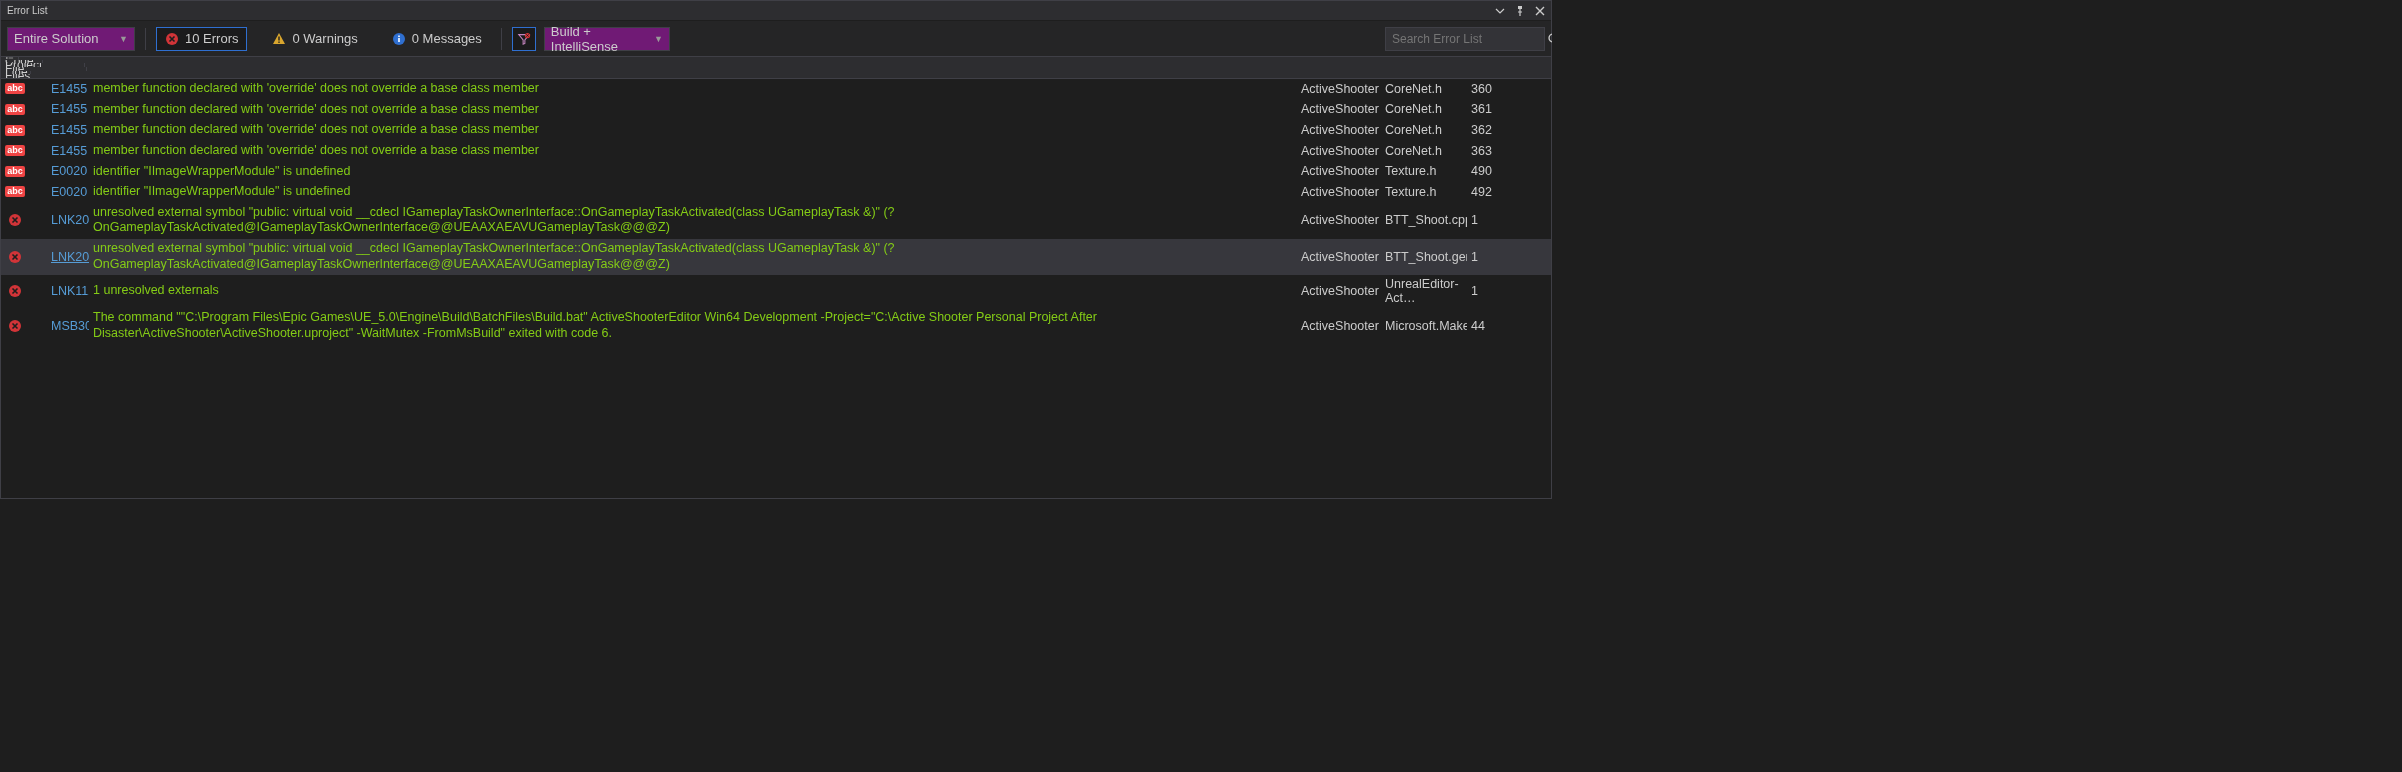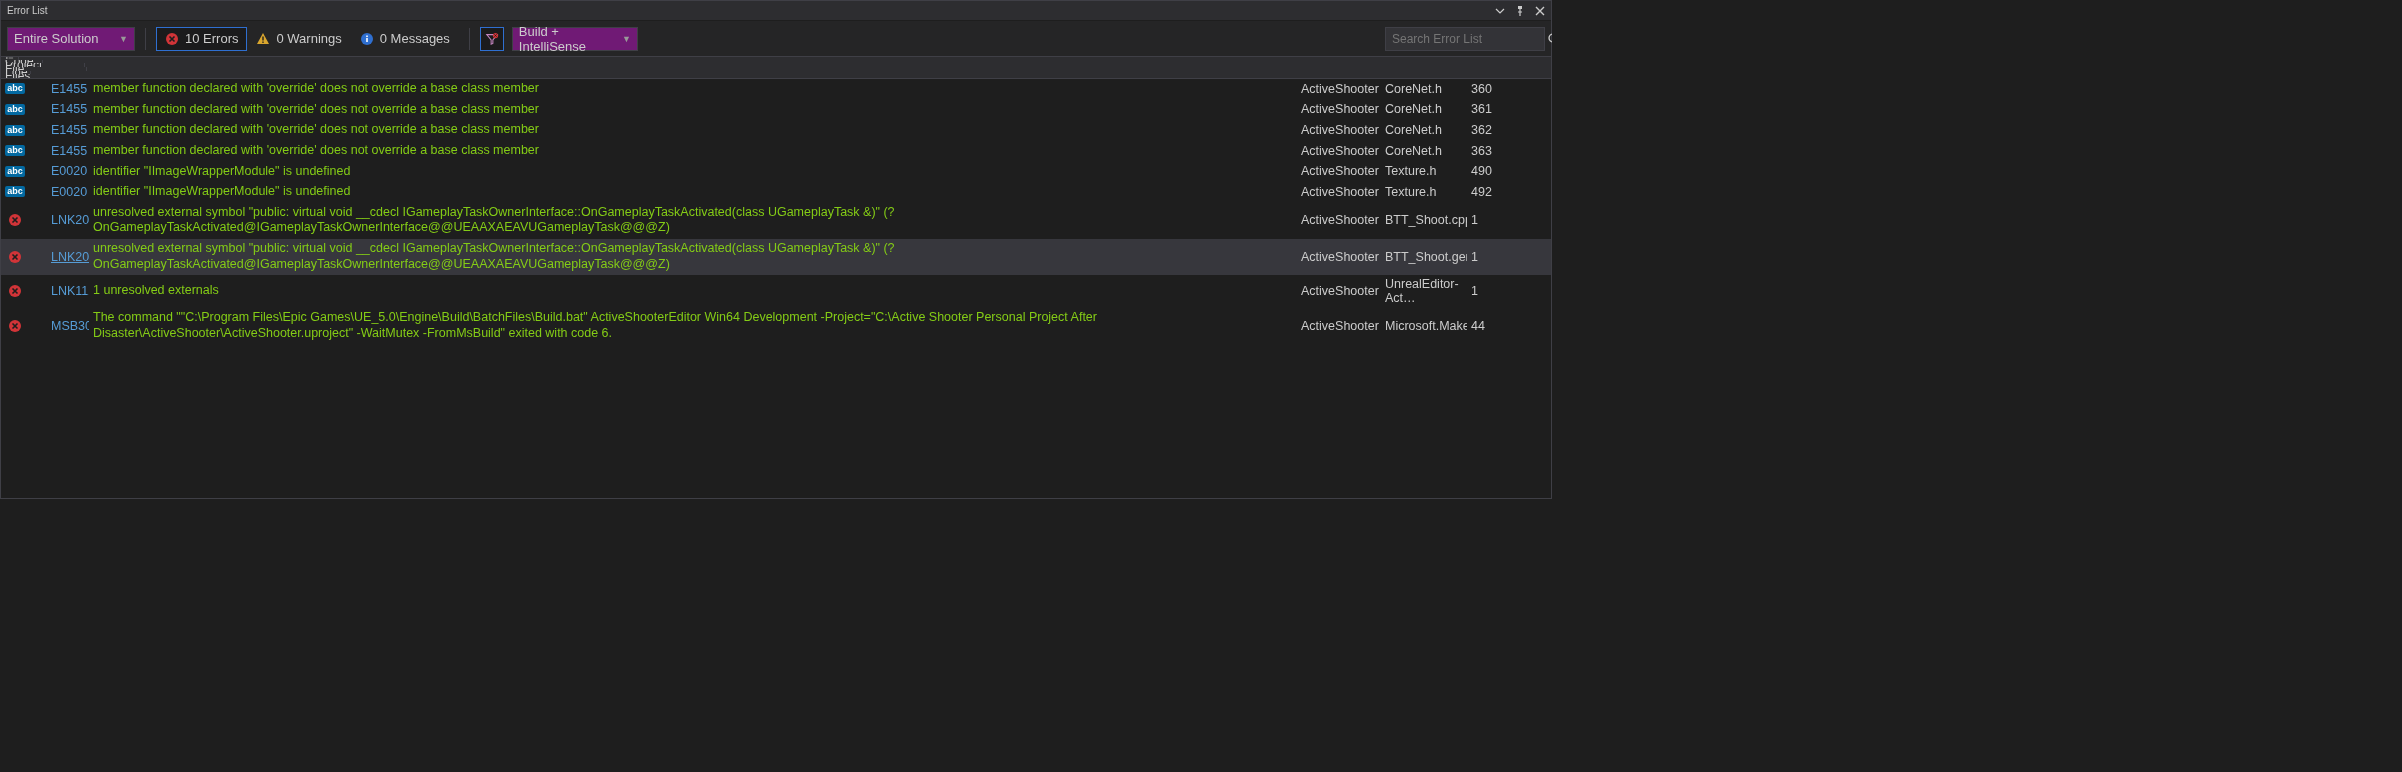--- a/index.html
+++ b/index.html
@@ -60,21 +60,21 @@
     padding: 2px 6px;
     height: 24px;
     color: #cccccc;
     cursor: pointer;
   }
   .scope-dropdown { width: 128px; }
   .source-dropdown { width: 126px; }
   .chev { font-size: 9px; color: #999; margin-left: 6px; }
   .filter-group {
     display: flex;
-    gap: 0;
+    gap: 16px;
     align-items: center;
   }
   .filter-btn {
     display: flex;
     align-items: center;
     gap: 6px;
     padding: 2px 8px;
     height: 24px;
     color: #cccccc;
     cursor: pointer;
@@ -145,21 +145,21 @@
     font-size:12.5px;
   }
   .cell.code { color:#569cd6; white-space:nowrap; }
   .cell.code.underline { text-decoration:underline; }
   .cell.desc { color:#84cc16; white-space:normal; line-height:1.25; }
   .cell.icon1 { justify-content:center; }
   svg { display:block; }
   .abc-icon {
     font-size:9px;
     font-weight:bold;
-    background:#0369a1;
+    background:#ef4444;
     color:#fff;
     border-radius:2px;
     padding:0 2px;
     line-height:11px;
   }
 </style>
 </head>
 <body>
 
 <div class="window">

